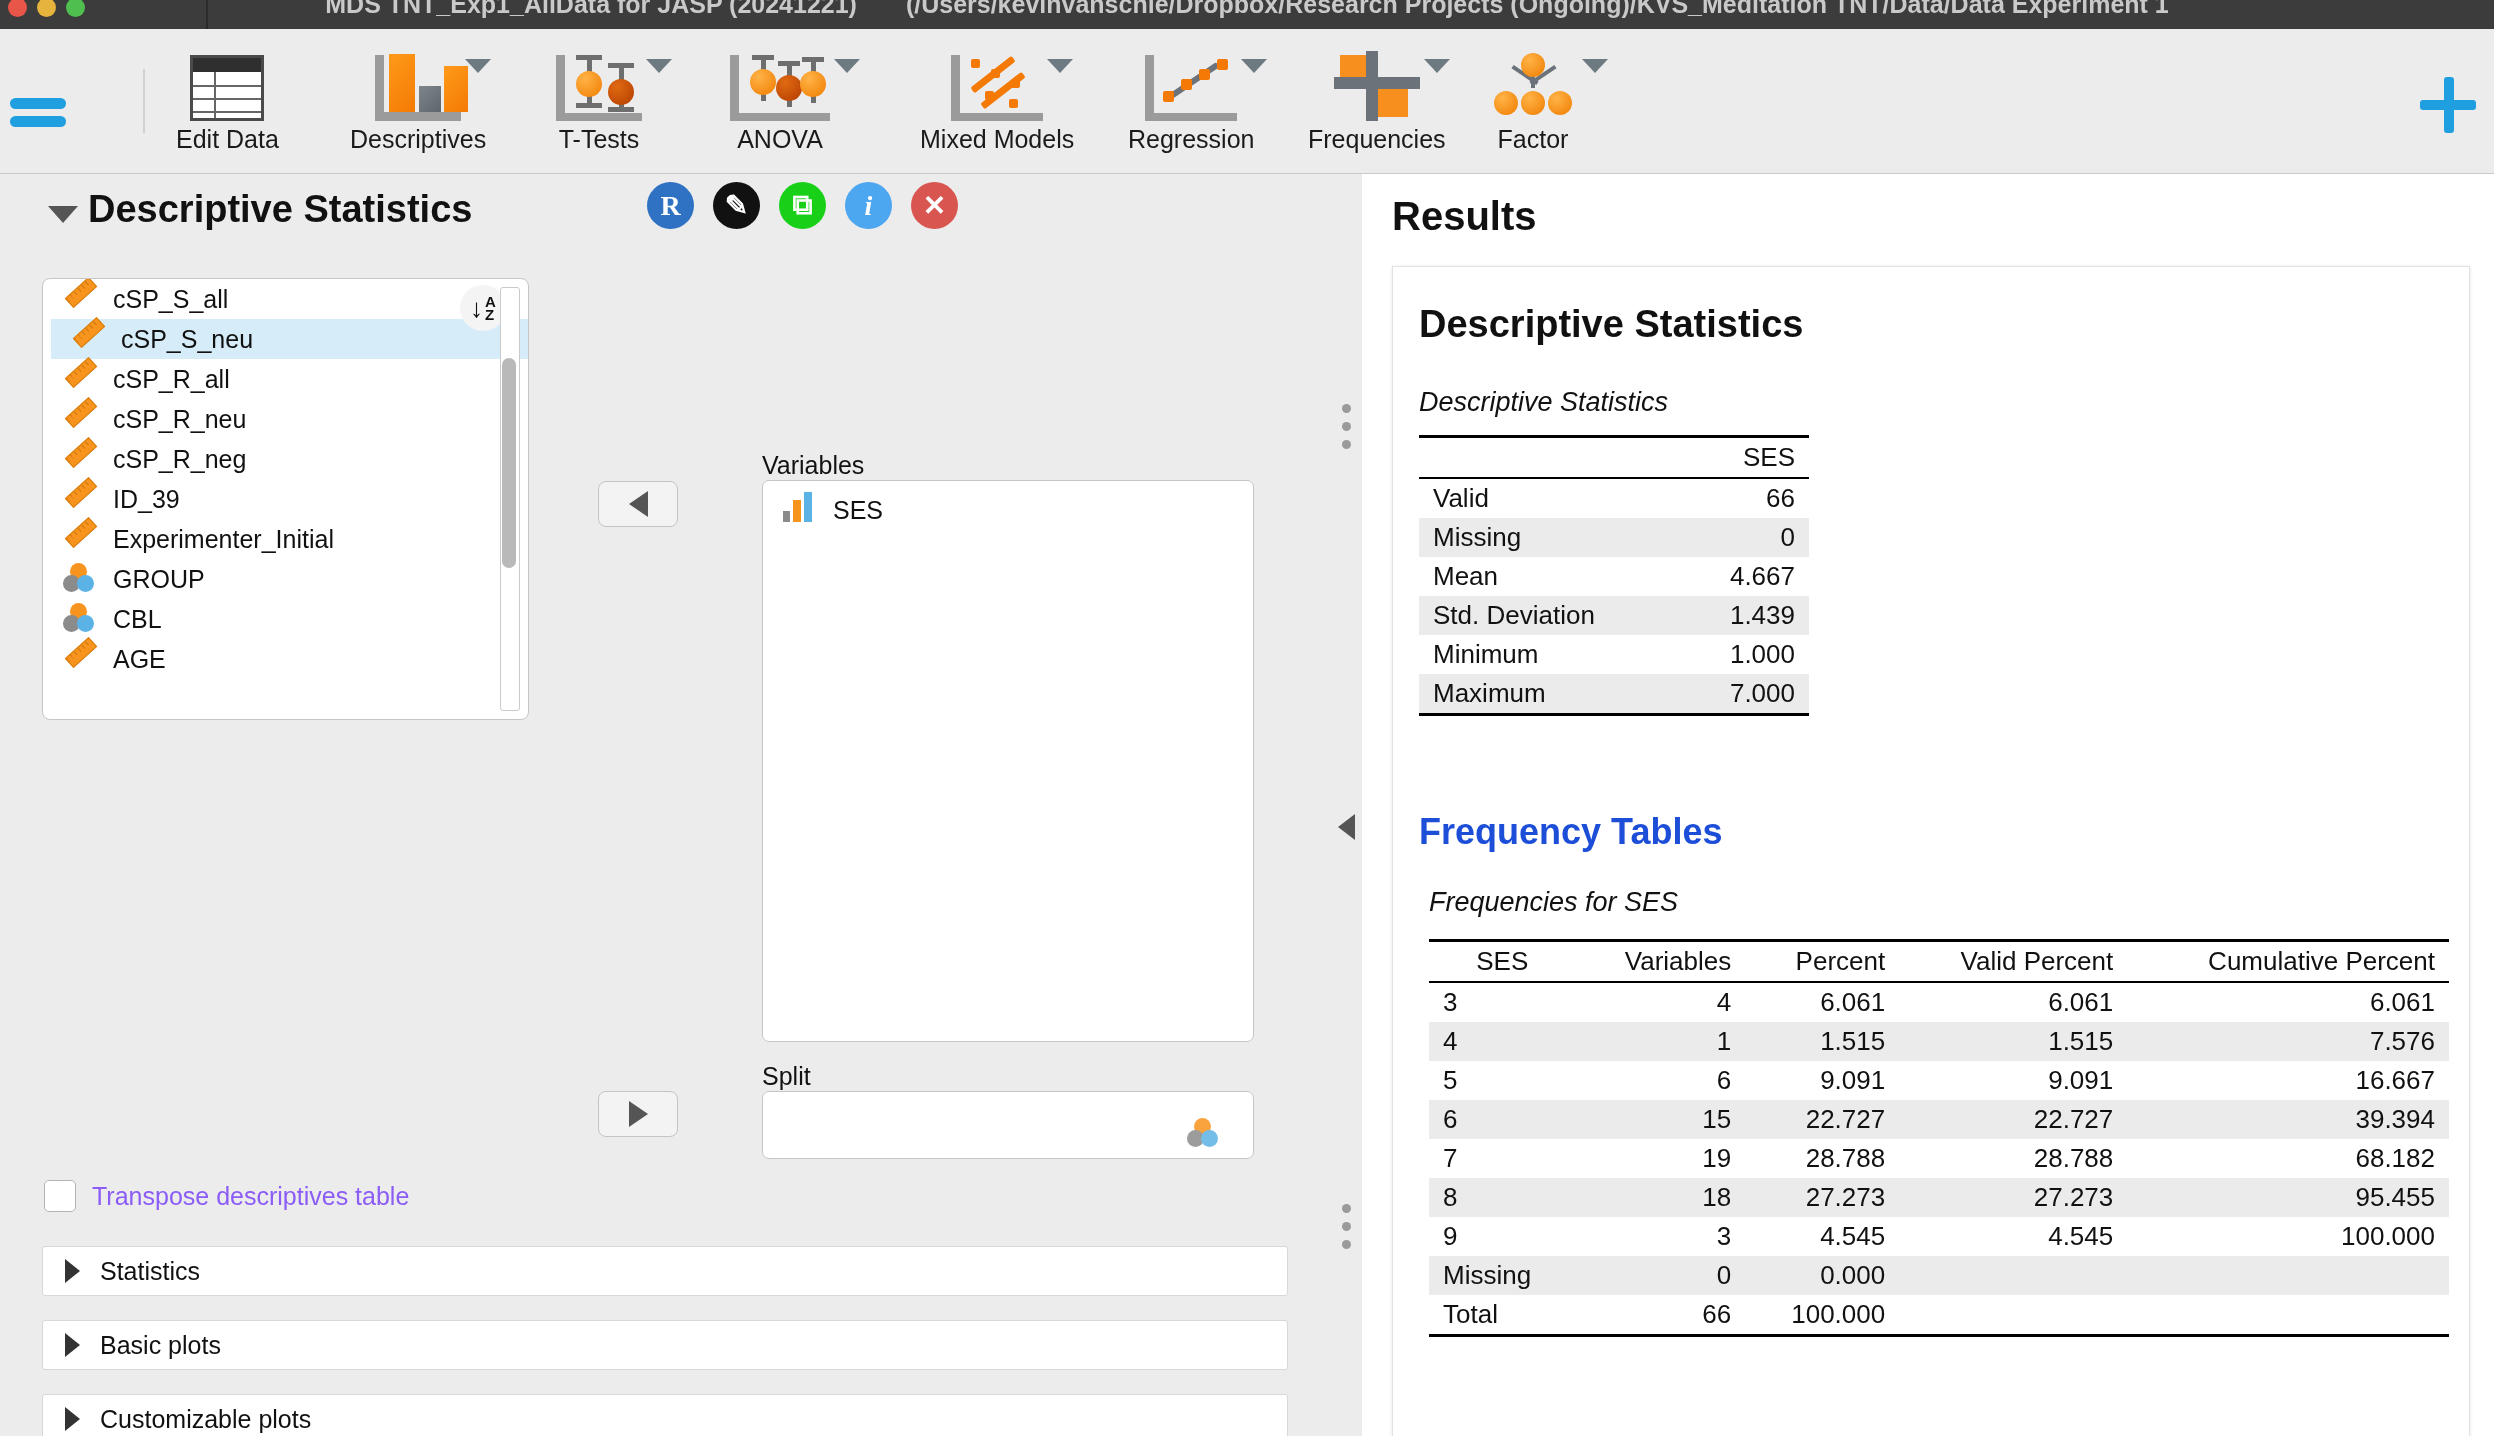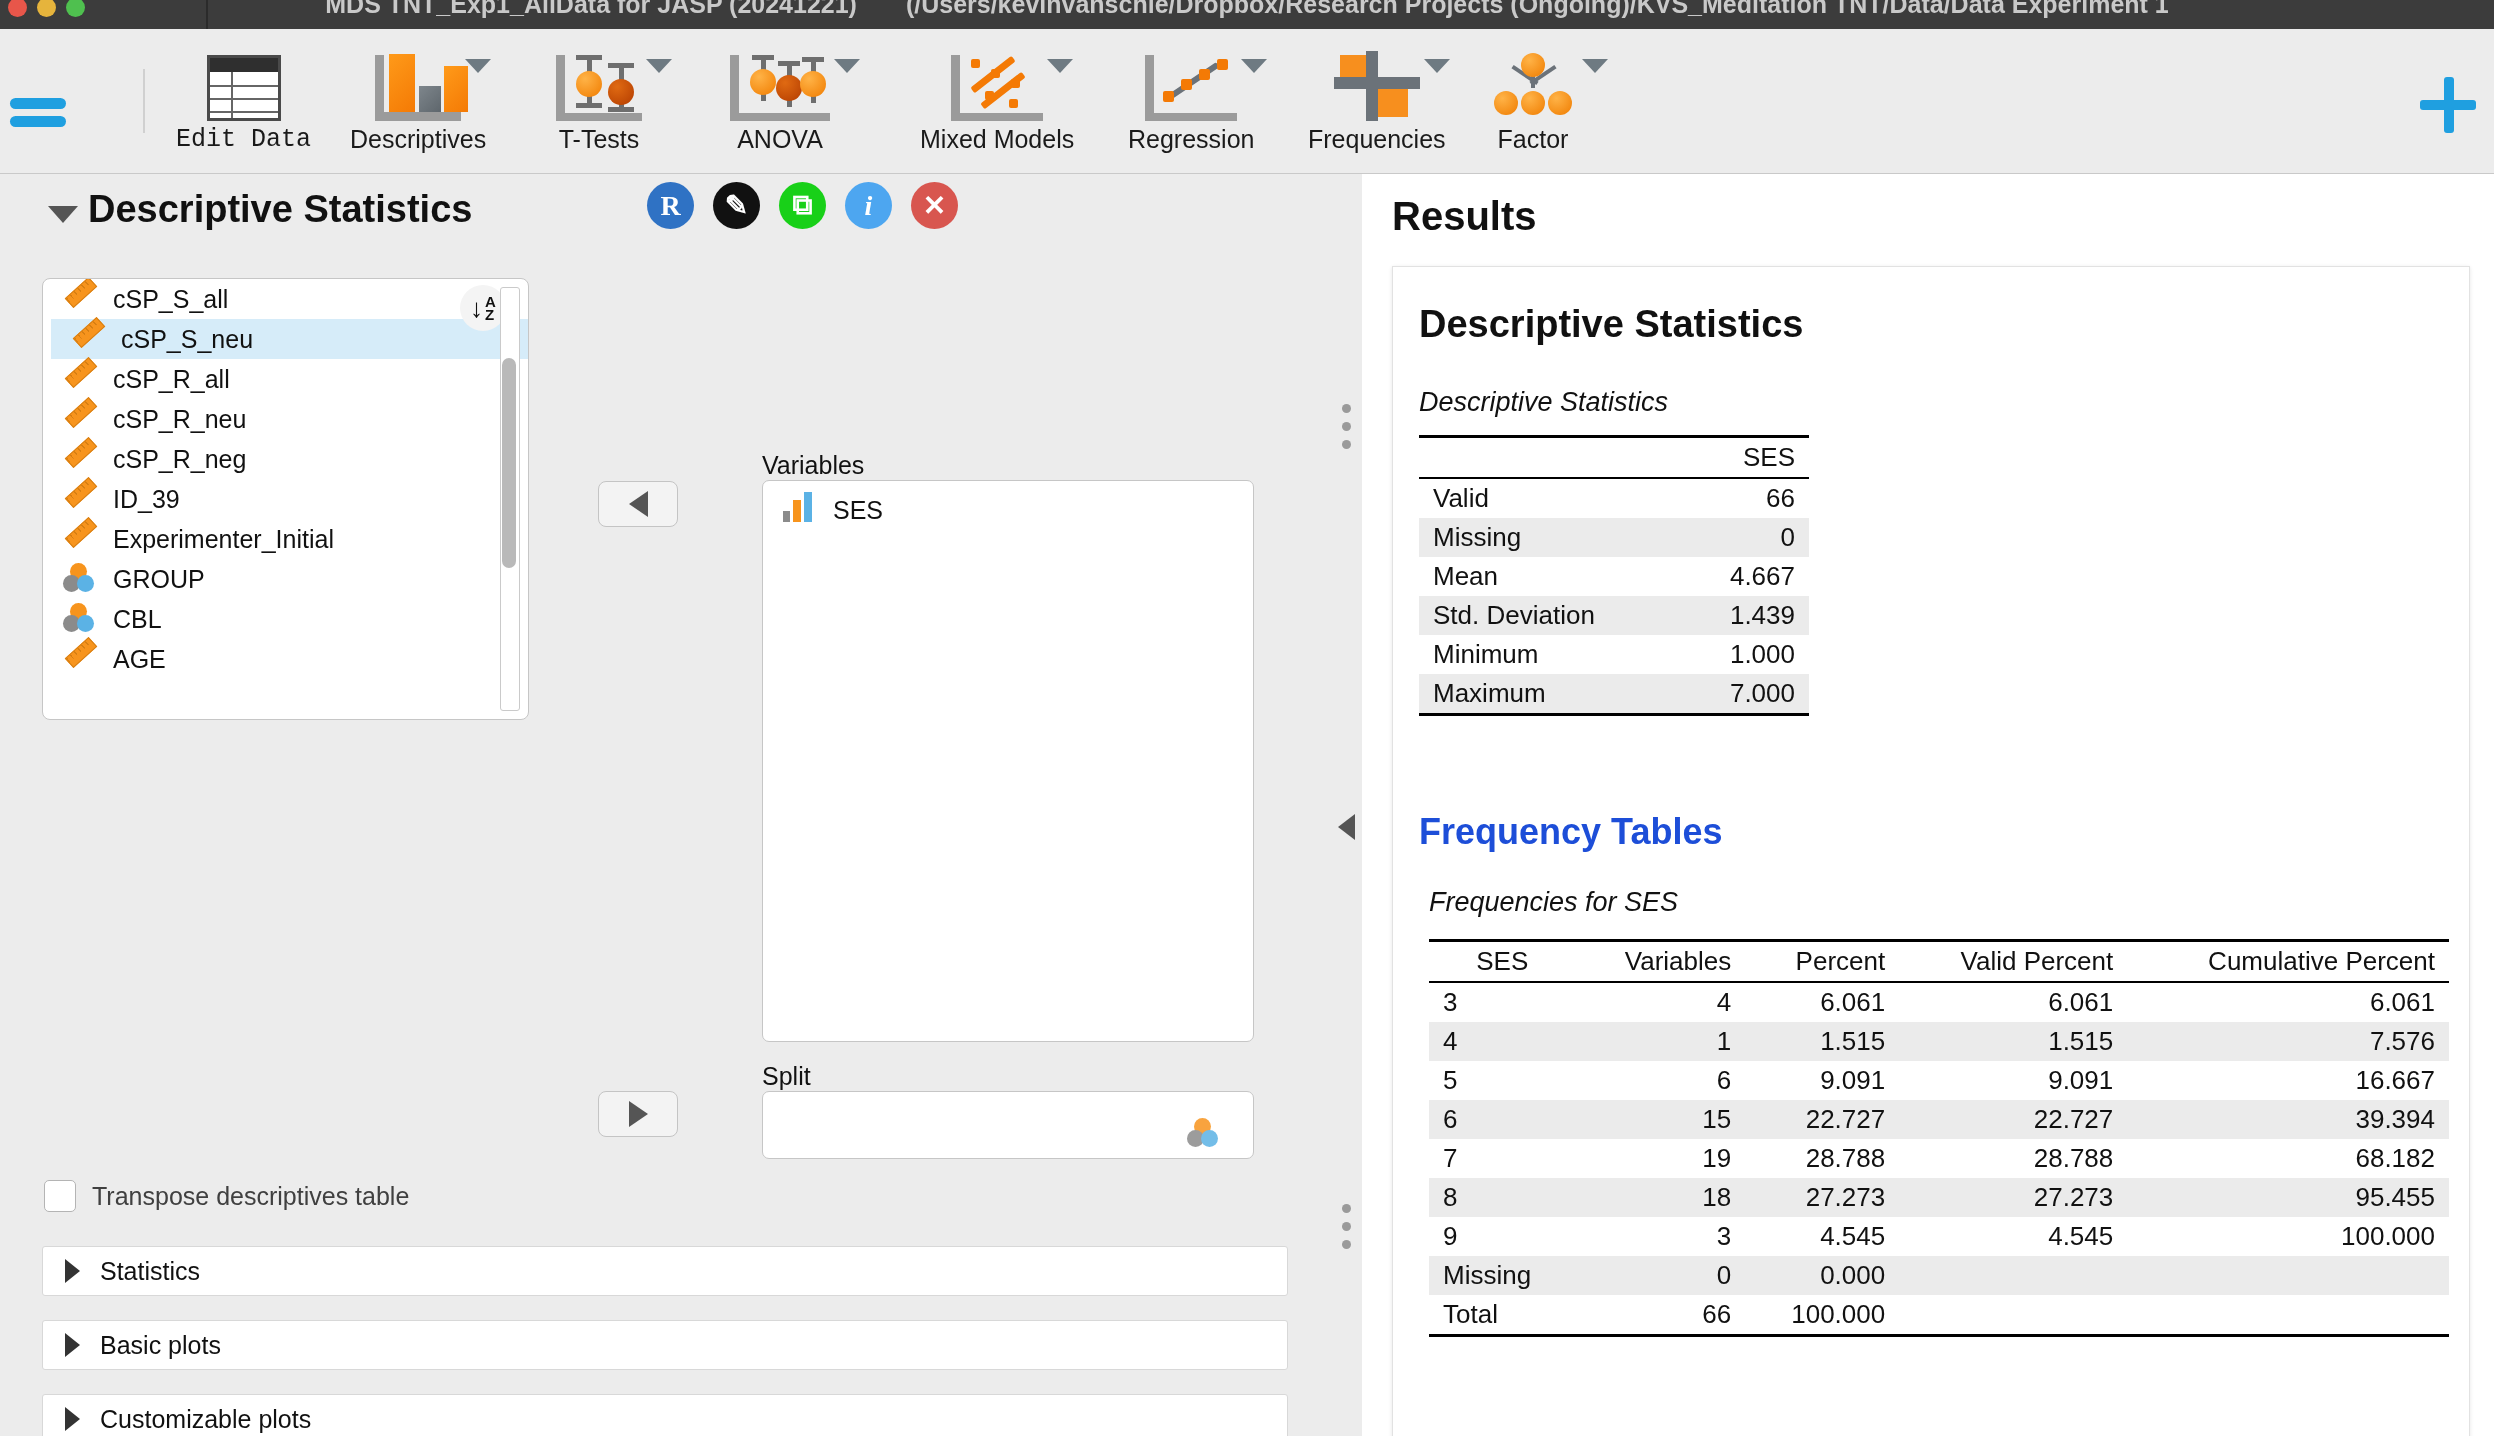--- a/index.html
+++ b/index.html
@@ -166,21 +166,21 @@
   .arrow-btn .tri-l{width:0;height:0;border-top:13px solid transparent;border-bottom:13px solid transparent;border-right:19px solid #555;}
   .arrow-btn .tri-r{width:0;height:0;border-top:13px solid transparent;border-bottom:13px solid transparent;border-left:19px solid #555;}
 
   .drop-label{position:absolute;font-size:25px;color:#111;}
   .dropbox{position:absolute;background:#fff;border:1px solid #c6c6c6;border-radius:7px;}
   .dropbox .var-row{height:42px;}
   .split-icon{position:absolute;right:16px;bottom:8px;width:34px;height:32px;opacity:.85;}
 
   .check{width:30px;height:30px;border:1px solid #b4b4b4;border-radius:5px;background:#fff;
      display:inline-flex;align-items:center;justify-content:center;vertical-align:middle;flex:0 0 30px;}
-  .chk-row{position:absolute;display:flex;align-items:center;gap:16px;font-size:25px;color:#404040;cursor:pointer;}
+  .chk-row{position:absolute;display:flex;align-items:center;gap:16px;font-size:25px;color:#8b5cf6;cursor:pointer;}
 
   .section{
     position:absolute;left:42px;width:1244px;height:48px;background:#fff;border:1px solid #d8d8d8;
     border-radius:3px;display:flex;align-items:center;cursor:pointer;
   }
   .section .tri{margin-left:22px;margin-right:20px;width:0;height:0;}
   .tri-right{border-top:12px solid transparent;border-bottom:12px solid transparent;border-left:15px solid #333;}
   .section .sec-lbl{font-size:25px;color:#111;}
 
   
@@ -229,21 +229,21 @@
     </div>
   </div>
 
   <div class="ribbon">
     <div class="hamburger">
       <div class="hb-bar"></div>
         <div class="hb-bar"></div>
     </div>
     <div class="ribbon-divider"></div>
 
-    <div class="rb" style="left:176px;font-family:Liberation Mono, monospace;">
+    <div class="rb" style="left:176px;">
       <div class="ico">
         <div class="ic-table">
           <div class="hdr"></div>
             <div class="v"></div>
           <div class="h" style="top:27px;"></div>
             <div class="h" style="top:40px;"></div>
             <div class="h" style="top:53px;"></div>
         </div>
       </div>
       <div class="lbl">Edit Data</div>

